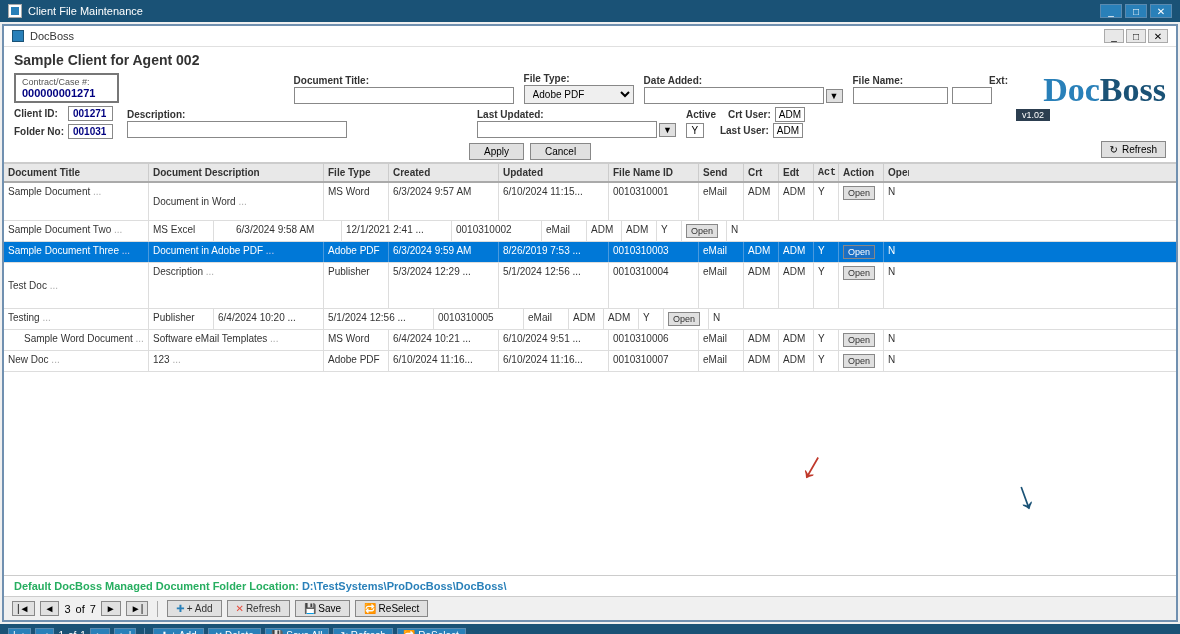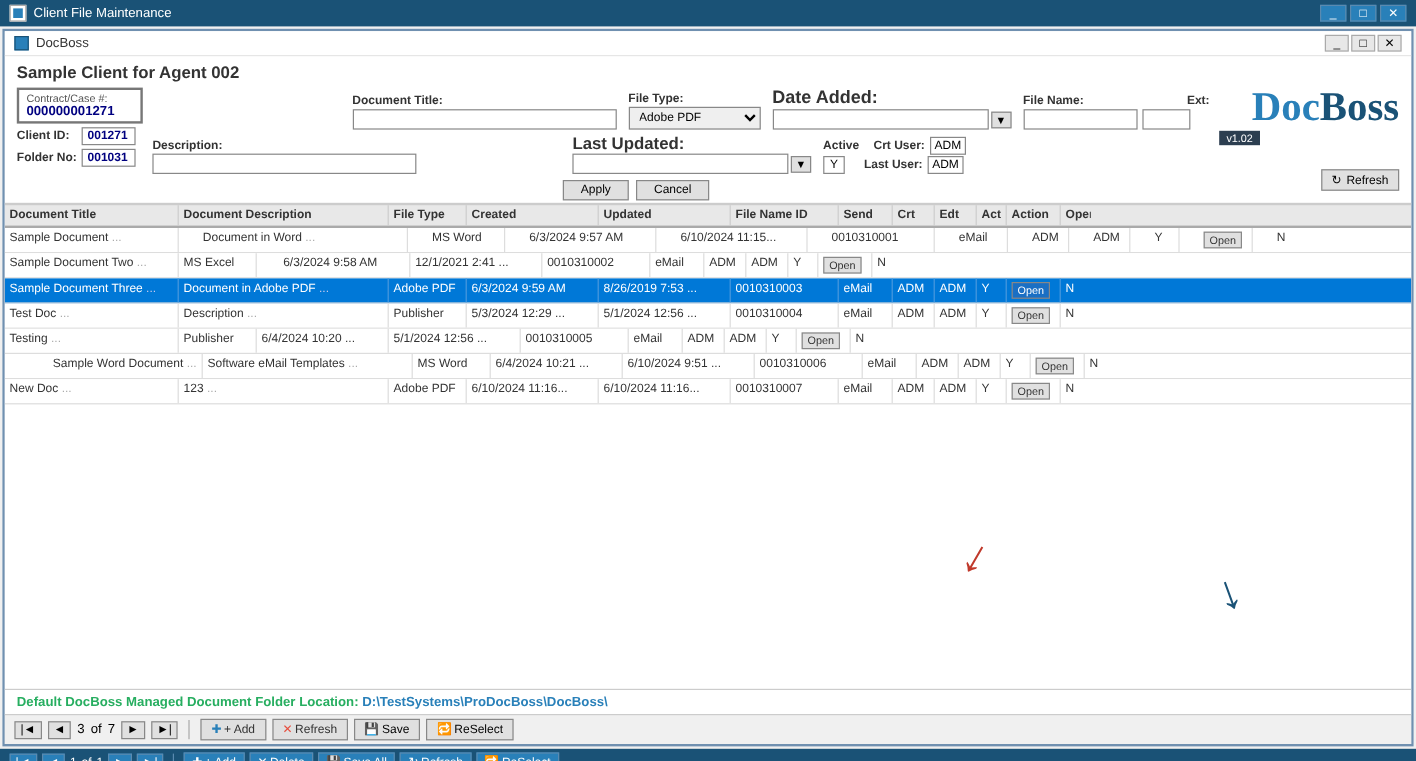--- a/index.html
+++ b/index.html
@@ -62,21 +62,21 @@
             <label style="font-size:10px; color:#333; font-weight:bold;">Document Title:</label>
             <input type="text" style="border: 1px solid rgb(136, 136, 136); padding: 2px 4px; font-size: 10px; width: 220px;">
           </div>
           <div style="display:flex; flex-direction:column; gap:1px;">
             <label style="font-size:10px; color:#333; font-weight:bold;">File Type:</label>
             <select style="border:1px solid #888; padding:2px 4px; font-size:10px; width:110px;">
               <option>Adobe PDF</option>
             </select>
           </div>
           <div style="display:flex; flex-direction:column; gap:1px;">
-            <label style="font-size:15px; color:#333; font-weight:bold;">Date Added:</label>
+            <label style="font-size:10px; color:#333; font-weight:bold;">Date Added:</label>
             <div style="display:flex; align-items:center; gap:2px;">
               <input type="text" style="border: 1px solid rgb(136, 136, 136); padding: 2px 4px; font-size: 10px; width: 180px;">
               <button style="border:1px solid #888; background:#e0e0e0; padding:1px 3px; font-size:9px; cursor:pointer;">▼</button>
             </div>
           </div>
 
           <div style="display:flex; flex-direction:column; gap:1px;">
             <div style="display:flex; gap:6px;">
               <label style="font-size:10px; color:#333; font-weight:bold;">File Name:</label>
               <label style="font-size:10px; color:#333; font-weight:bold; margin-left:80px;">Ext:</label>
@@ -88,21 +88,21 @@
           </div>
         </div>
 
         <div style="display:flex; gap:10px; align-items:flex-end;">
           <div style="display:flex; flex-direction:column; gap:1px;">
             <label style="font-size:10px; color:#333; font-weight:bold;">Description:</label>
             <input type="text" style="border: 1px solid rgb(136, 136, 136); padding: 2px 4px; font-size: 10px; width: 220px;">
           </div>
           <div style="width:110px;"></div>
           <div style="display:flex; flex-direction:column; gap:1px;">
-            <label style="font-size:14px; color:#333; font-weight:bold;">Last Updated:</label>
+            <label style="font-size:10px; color:#333; font-weight:bold;">Last Updated:</label>
             <div style="display:flex; align-items:center; gap:2px;">
               <input type="text" style="border: 1px solid rgb(136, 136, 136); padding: 2px 4px; font-size: 10px; width: 180px;">
               <button style="border:1px solid #888; background:#e0e0e0; padding:1px 3px; font-size:9px; cursor:pointer;">▼</button>
             </div>
           </div>
 
           <div style="display:flex; flex-direction:column; gap:1px; font-size:10px; min-width:140px;">
             <div style="display:flex; gap:4px; align-items:center;">
               <span style="font-weight:bold; color:#333;">Active</span>
               <span style="color:#333; font-weight:bold; margin-left:8px;">Crt User:</span>
@@ -144,30 +144,30 @@
     <div style="display:flex; background:#e8e8e8; border-bottom:2px solid #aaa; font-size:10px; font-weight:bold; color:#333; border-top:1px solid #ccc;">
       <div style="min-width:145px; max-width:145px; padding:3px 4px; border-right:1px solid #ccc; overflow:hidden; white-space:nowrap;">Document Title</div>
       <div style="min-width:175px; max-width:175px; padding:3px 4px; border-right:1px solid #ccc; overflow:hidden; white-space:nowrap;">Document Description</div>
       <div style="min-width:65px; max-width:65px; padding:3px 4px; border-right:1px solid #ccc; overflow:hidden; white-space:nowrap;">File Type</div>
       <div style="min-width:110px; max-width:110px; padding:3px 4px; border-right:1px solid #ccc; overflow:hidden; white-space:nowrap;">Created</div>
       <div style="min-width:110px; max-width:110px; padding:3px 4px; border-right:1px solid #ccc; overflow:hidden; white-space:nowrap;">Updated</div>
       <div style="min-width:90px; max-width:90px; padding:3px 4px; border-right:1px solid #ccc; overflow:hidden; white-space:nowrap;">File Name ID</div>
       <div style="min-width:45px; max-width:45px; padding:3px 4px; border-right:1px solid #ccc; overflow:hidden; white-space:nowrap;">Send</div>
       <div style="min-width:35px; max-width:35px; padding:3px 4px; border-right:1px solid #ccc; overflow:hidden; white-space:nowrap;">Crt</div>
       <div style="min-width:35px; max-width:35px; padding:3px 4px; border-right:1px solid #ccc; overflow:hidden; white-space:nowrap;">Edt</div>
-      <div style="min-width:25px; max-width:25px; padding:3px 4px; border-right:1px solid #ccc; overflow:hidden; white-space:nowrap;">Act</div>
+      <div style="min-width:25px; max-width:25px; padding:3px 4px; border-right:1px solid #ccc; overflow:hidden; white-space:nowrap;font-family:Liberation Mono, monospace;">Act</div>
       <div style="min-width:45px; max-width:45px; padding:3px 4px; border-right:1px solid #ccc; overflow:hidden; white-space:nowrap;">Action</div>
       <div style="min-width:25px; max-width:25px; padding:3px 4px; overflow:hidden; white-space:nowrap;">Open</div>
     </div>
 
     <div id="grid-body" style="overflow-y:auto; flex:1; position:relative;">
 
-    <div style="display: flex; border-bottom: 1px solid rgb(221, 221, 221); font-size: 10px; cursor: pointer; background: white; color: rgb(51, 51, 51); gap: 16px;">
+    <div style="display: flex; border-bottom: 1px solid rgb(221, 221, 221); font-size: 10px; cursor: pointer; background: white; color: rgb(51, 51, 51);">
       <div style="min-width:145px; max-width:145px; padding:3px 4px; border-right:1px solid #ddd; overflow:hidden; white-space:nowrap; ">Sample Document <span style="color:#aaa">...</span></div>
-      <div style="min-width:175px; max-width:175px; padding:3px 4px; border-right:1px solid #ddd; overflow:hidden; white-space:nowrap; ">Document in Word <span style="color:#aaa">...</span></div>
+      <div style="min-width:175px; max-width:175px; padding:13px 4px; border-right:1px solid #ddd; overflow:hidden; white-space:nowrap; ">Document in Word <span style="color:#aaa">...</span></div>
       <div style="min-width:65px; max-width:65px; padding:3px 4px; border-right:1px solid #ddd; overflow:hidden; white-space:nowrap; ">MS Word</div>
       <div style="min-width:110px; max-width:110px; padding:3px 4px; border-right:1px solid #ddd; overflow:hidden; white-space:nowrap; ">6/3/2024 9:57 AM</div>
       <div style="min-width:110px; max-width:110px; padding:3px 4px; border-right:1px solid #ddd; overflow:hidden; white-space:nowrap; ">6/10/2024 11:15...</div>
       <div style="min-width:90px; max-width:90px; padding:3px 4px; border-right:1px solid #ddd; overflow:hidden; white-space:nowrap; ">0010310001</div>
       <div style="min-width:45px; max-width:45px; padding:3px 4px; border-right:1px solid #ddd; overflow:hidden; white-space:nowrap; ">eMail</div>
       <div style="min-width:35px; max-width:35px; padding:3px 4px; border-right:1px solid #ddd; overflow:hidden; white-space:nowrap; ">ADM</div>
       <div style="min-width:35px; max-width:35px; padding:3px 4px; border-right:1px solid #ddd; overflow:hidden; white-space:nowrap; ">ADM</div>
       <div style="min-width:25px; max-width:25px; padding:3px 4px; border-right:1px solid #ddd; overflow:hidden; white-space:nowrap; ">Y</div>
       <div style="min-width:45px; max-width:45px; padding:3px 4px; border-right:1px solid #ddd; overflow:hidden; white-space:nowrap; ">
         <button style="border:1px solid #888; background:#e0e0e0; padding:1px 4px; font-size:9px; cursor:pointer; color:#333;">Open</button>
@@ -199,21 +199,21 @@
       <div style="min-width:45px; max-width:45px; padding:3px 4px; border-right:1px solid #4a9ade; overflow:hidden; white-space:nowrap; ">eMail</div>
       <div style="min-width:35px; max-width:35px; padding:3px 4px; border-right:1px solid #4a9ade; overflow:hidden; white-space:nowrap; ">ADM</div>
       <div style="min-width:35px; max-width:35px; padding:3px 4px; border-right:1px solid #4a9ade; overflow:hidden; white-space:nowrap; ">ADM</div>
       <div style="min-width:25px; max-width:25px; padding:3px 4px; border-right:1px solid #4a9ade; overflow:hidden; white-space:nowrap; ">Y</div>
       <div style="min-width:45px; max-width:45px; padding:3px 4px; border-right:1px solid #4a9ade; overflow:hidden; white-space:nowrap; ">
         <button style="border:1px solid #888; background:#1a6fc4; padding:1px 4px; font-size:9px; cursor:pointer; color:white;">Open</button>
       </div>
       <div style="min-width:25px; max-width:25px; padding:3px 4px; border-right:1px solid #4a9ade; overflow:hidden; white-space:nowrap; border-right:none;">N</div>
     </div>
         <div style="display: flex; border-bottom: 1px solid rgb(221, 221, 221); font-size: 10px; cursor: pointer; background: white; color: rgb(51, 51, 51);">
-      <div style="min-width:145px; max-width:145px; padding:3px 4px; border-right:1px solid #ddd; overflow:hidden; white-space:nowrap; ">Test Doc <span style="color:#aaa">...</span></div>
+      <div style="min-width:145px; max-width:145px; padding:17px 4px; border-right:1px solid #ddd; overflow:hidden; white-space:nowrap; ">Test Doc <span style="color:#aaa">...</span></div>
       <div style="min-width:175px; max-width:175px; padding:3px 4px; border-right:1px solid #ddd; overflow:hidden; white-space:nowrap; ">Description <span style="color:#aaa">...</span></div>
       <div style="min-width:65px; max-width:65px; padding:3px 4px; border-right:1px solid #ddd; overflow:hidden; white-space:nowrap; ">Publisher</div>
       <div style="min-width:110px; max-width:110px; padding:3px 4px; border-right:1px solid #ddd; overflow:hidden; white-space:nowrap; ">5/3/2024 12:29 ...</div>
       <div style="min-width:110px; max-width:110px; padding:3px 4px; border-right:1px solid #ddd; overflow:hidden; white-space:nowrap; ">5/1/2024 12:56 ...</div>
       <div style="min-width:90px; max-width:90px; padding:3px 4px; border-right:1px solid #ddd; overflow:hidden; white-space:nowrap; ">0010310004</div>
       <div style="min-width:45px; max-width:45px; padding:3px 4px; border-right:1px solid #ddd; overflow:hidden; white-space:nowrap; ">eMail</div>
       <div style="min-width:35px; max-width:35px; padding:3px 4px; border-right:1px solid #ddd; overflow:hidden; white-space:nowrap; ">ADM</div>
       <div style="min-width:35px; max-width:35px; padding:3px 4px; border-right:1px solid #ddd; overflow:hidden; white-space:nowrap; ">ADM</div>
       <div style="min-width:25px; max-width:25px; padding:3px 4px; border-right:1px solid #ddd; overflow:hidden; white-space:nowrap; ">Y</div>
       <div style="min-width:45px; max-width:45px; padding:3px 4px; border-right:1px solid #ddd; overflow:hidden; white-space:nowrap; ">
@@ -230,21 +230,21 @@
       <div style="min-width:45px; max-width:45px; padding:3px 4px; border-right:1px solid #ddd; overflow:hidden; white-space:nowrap; ">eMail</div>
       <div style="min-width:35px; max-width:35px; padding:3px 4px; border-right:1px solid #ddd; overflow:hidden; white-space:nowrap; ">ADM</div>
       <div style="min-width:35px; max-width:35px; padding:3px 4px; border-right:1px solid #ddd; overflow:hidden; white-space:nowrap; ">ADM</div>
       <div style="min-width:25px; max-width:25px; padding:3px 4px; border-right:1px solid #ddd; overflow:hidden; white-space:nowrap; ">Y</div>
       <div style="min-width:45px; max-width:45px; padding:3px 4px; border-right:1px solid #ddd; overflow:hidden; white-space:nowrap; ">
         <button style="border:1px solid #888; background:#e0e0e0; padding:1px 4px; font-size:9px; cursor:pointer; color:#333;">Open</button>
       </div>
       <div style="min-width:25px; max-width:25px; padding:3px 4px; border-right:1px solid #ddd; overflow:hidden; white-space:nowrap; border-right:none;">N</div>
     </div>
         <div style="display: flex; border-bottom: 1px solid rgb(221, 221, 221); font-size: 10px; cursor: pointer; background: white; color: rgb(51, 51, 51);">
-      <div style="min-width:145px; max-width:145px; padding:3px 20px; border-right:1px solid #ddd; overflow:hidden; white-space:nowrap;margin-left:20px; ">Sample Word Document <span style="color:#aaa">...</span></div>
+      <div style="min-width:145px; max-width:145px; padding:3px 20px; border-right:1px solid #ddd; overflow:hidden; white-space:nowrap; ">Sample Word Document <span style="color:#aaa">...</span></div>
       <div style="min-width:175px; max-width:175px; padding:3px 4px; border-right:1px solid #ddd; overflow:hidden; white-space:nowrap; ">Software eMail Templates <span style="color:#aaa">...</span></div>
       <div style="min-width:65px; max-width:65px; padding:3px 4px; border-right:1px solid #ddd; overflow:hidden; white-space:nowrap; ">MS Word</div>
       <div style="min-width:110px; max-width:110px; padding:3px 4px; border-right:1px solid #ddd; overflow:hidden; white-space:nowrap; ">6/4/2024 10:21 ...</div>
       <div style="min-width:110px; max-width:110px; padding:3px 4px; border-right:1px solid #ddd; overflow:hidden; white-space:nowrap; ">6/10/2024 9:51 ...</div>
       <div style="min-width:90px; max-width:90px; padding:3px 4px; border-right:1px solid #ddd; overflow:hidden; white-space:nowrap; ">0010310006</div>
       <div style="min-width:45px; max-width:45px; padding:3px 4px; border-right:1px solid #ddd; overflow:hidden; white-space:nowrap; ">eMail</div>
       <div style="min-width:35px; max-width:35px; padding:3px 4px; border-right:1px solid #ddd; overflow:hidden; white-space:nowrap; ">ADM</div>
       <div style="min-width:35px; max-width:35px; padding:3px 4px; border-right:1px solid #ddd; overflow:hidden; white-space:nowrap; ">ADM</div>
       <div style="min-width:25px; max-width:25px; padding:3px 4px; border-right:1px solid #ddd; overflow:hidden; white-space:nowrap; ">Y</div>
       <div style="min-width:45px; max-width:45px; padding:3px 4px; border-right:1px solid #ddd; overflow:hidden; white-space:nowrap; ">

